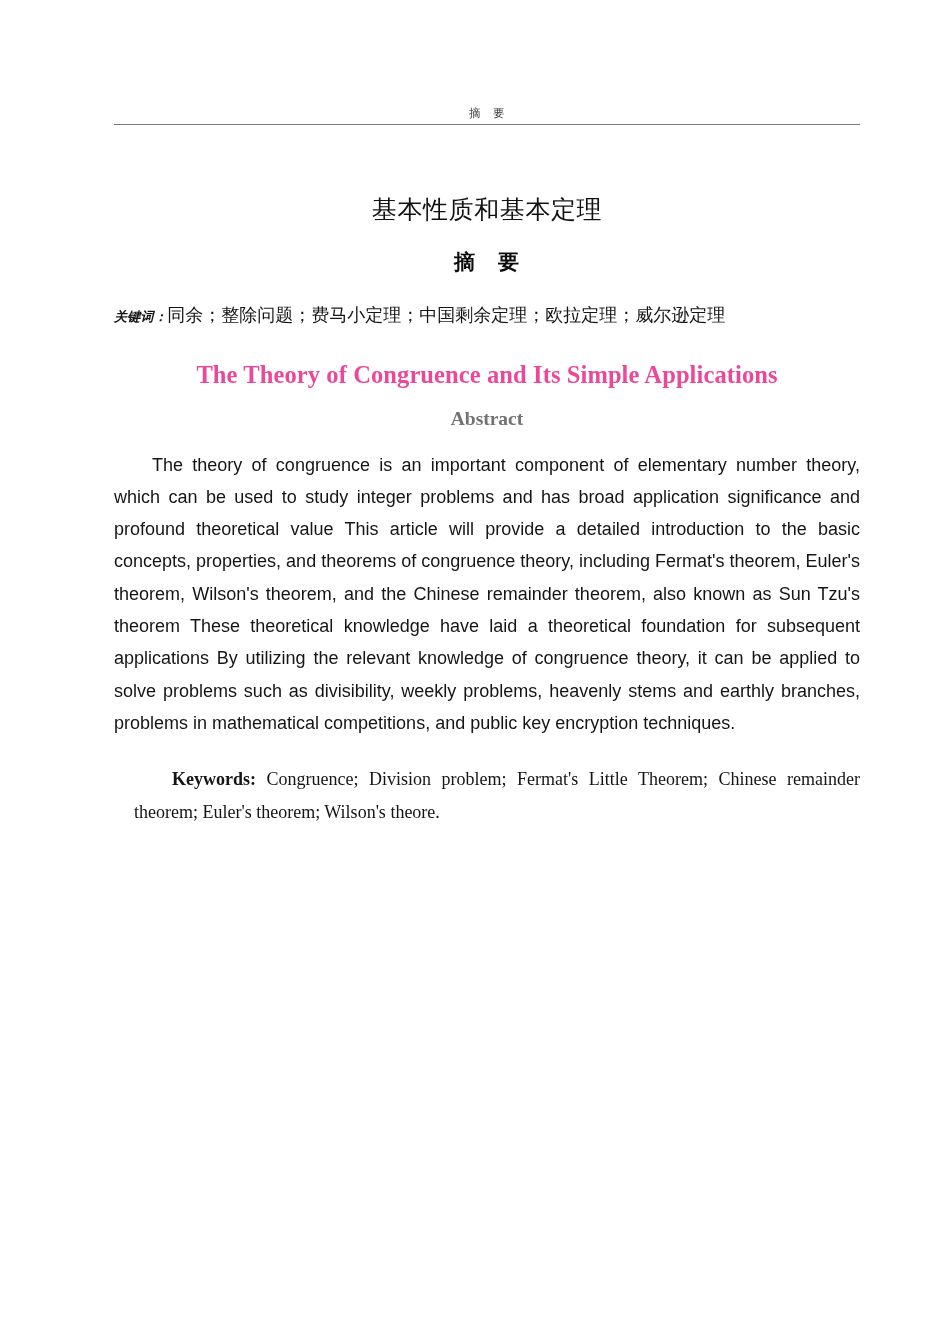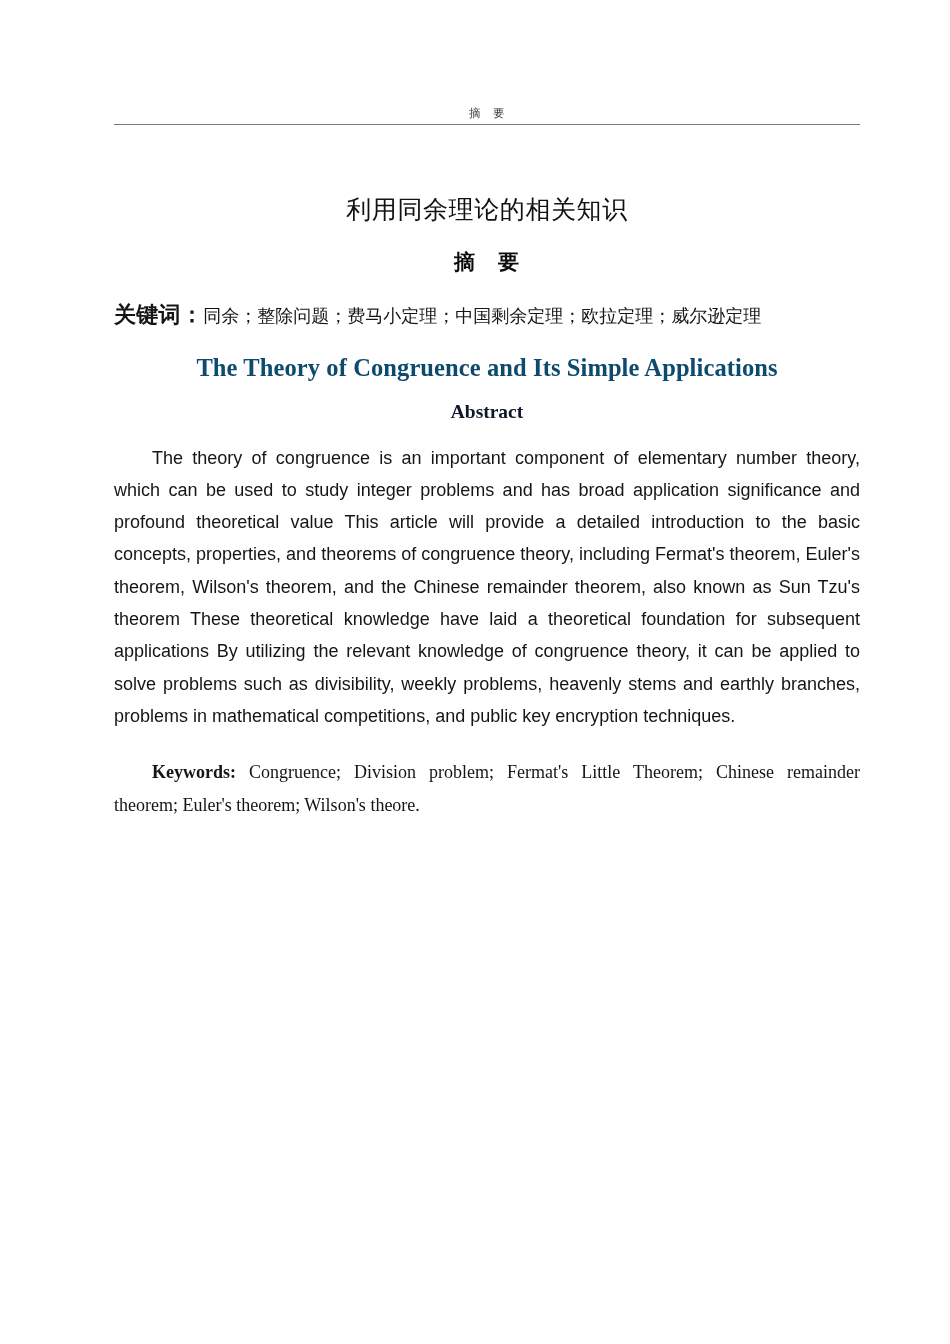--- a/index.html
+++ b/index.html
@@ -93,42 +93,43 @@
   .cn-keywords {
     margin-top: 24px;
     font-family: "Liberation Serif", "DejaVu Serif", serif;
     font-size: 18px;
     line-height: 30px;
     color: #151515;
   }
   .cn-keywords .kw-label {
     font-family: "DejaVu Sans", "Liberation Sans", sans-serif;
     font-weight: bold;
-    font-size: 22px;
+    font-size: 13px;
     letter-spacing: 0.3px;
+    font-style: italic;
   }
 
   .en-title {
     text-align: center;
     font-family: "Liberation Serif", "DejaVu Serif", serif;
     font-weight: bold;
     font-size: 24.5px;
     line-height: 30px;
-    margin-top: 22px;
-    color: #0c4a6e;
+    margin-top: 28px;
+    color: #ec4899;
     letter-spacing: 0.1px;
   }
 
   .en-abstract-heading {
     text-align: center;
     font-family: "Liberation Serif", "DejaVu Serif", serif;
     font-weight: bold;
     font-size: 19.5px;
     line-height: 26px;
-    color: #0f172a;
+    color: #737373;
   }
 
   .en-body {
     margin-top: 10px;
     font-family: Liberation Sans, sans-serif;
     font-size: 18px;
     line-height: 32.3px;
     text-align: justify;
     text-align-last: left;
     text-indent: 38px;
@@ -137,38 +138,39 @@
 
   .en-keywords {
     margin-top: 24px;
     font-family: "Liberation Serif", "DejaVu Serif", serif;
     font-size: 18px;
     line-height: 32.3px;
     text-align: justify;
     text-align-last: left;
     text-indent: 38px;
     color: #151515;
+    margin-left: 20px;
   }
   .en-keywords .kw-label {
     font-weight: bold;
   }
 </style>
 </head>
 <body>
 
 <div class="page">
 
   <div class="header-zone">
     <div class="header-text">摘　要</div>
     <hr class="header-rule">
   </div>
 
   <div class="content">
 
-    <h1 class="cn-title">利用同余理论的相关知识</h1>
+    <h1 class="cn-title">基本性质和基本定理</h1>
 
     <h2 class="cn-abstract-heading">摘　要</h2>
 
 
     <p class="cn-keywords">
       <span class="kw-label">关键词：</span><span>同余；整除问题；费马小定理；中国剩余定理；欧拉定理；威尔逊定理</span>
     </p>
 
     <h1 class="en-title">The Theory of Congruence and Its Simple Applications</h1>
 

